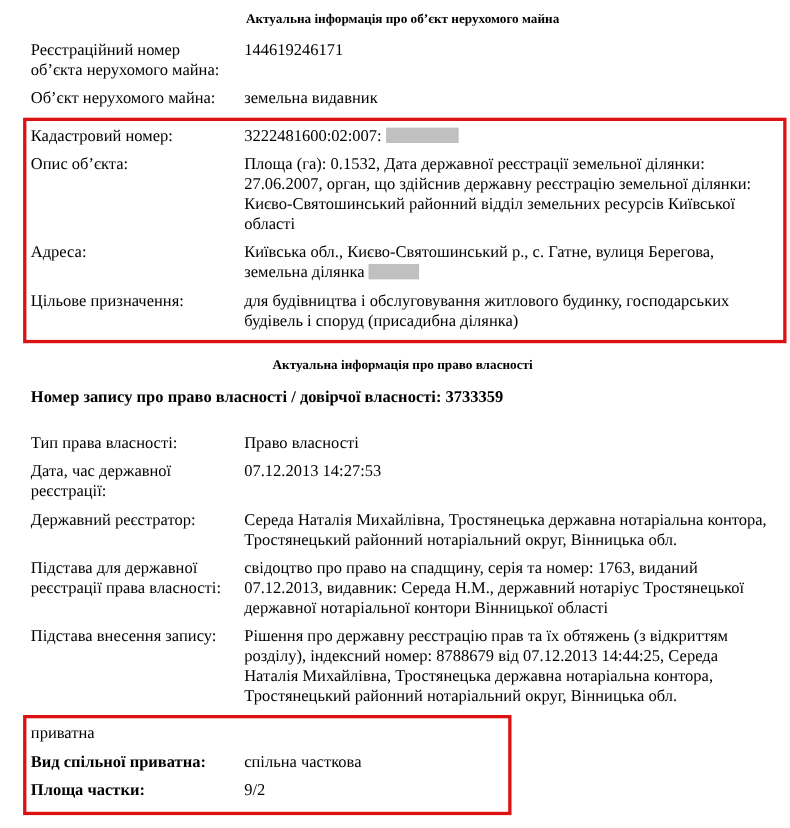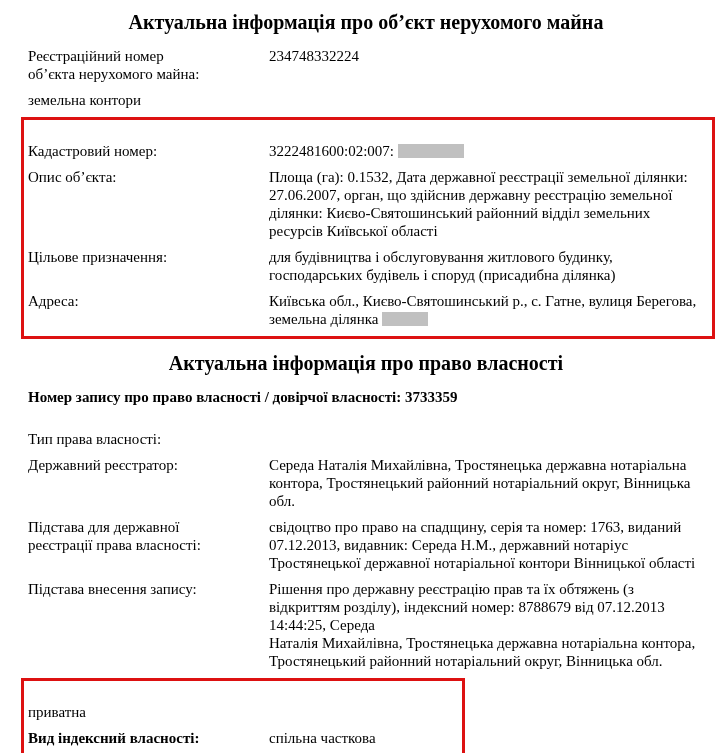--- a/index.html
+++ b/index.html
@@ -8,34 +8,34 @@
     width: 718px;
     min-height: 753px;
     background: #ffffff;
     color: #000000;
     font-family: "Liberation Serif", "DejaVu Serif", serif;
     font-size: 15px;
     line-height: 1.2;
     padding: 8px 14px 10px 28px;
   }
   .doc-title {
-    font-size: 20px;
+    font-size: 12px;
     font-weight: bold;
     text-align: center;
     margin: 2px 0 13px 0;
   }
-  .row { display: flex; margin-bottom: 8px; gap: 47px; }
+  .row { display: flex; margin-bottom: 8px; }
   .row .label { flex: 0 0 182px; width: 182px; margin-right: 12px; }
   .row .value { flex: 1; }
   .value p { margin: 0; font-family: Liberation Serif, serif; }
   .value p.continuation { }
   .highlight-box {
     border: 3px solid var(--highlight-color, #dd1111);
     margin: 0 -11px 12px -7px;
-    padding: 22px 6px 0 4px;
+    padding: 5px 6px 0 4px;
   }
   .highlight-box.narrow {
     width: 444px;
     margin-right: 0;
     padding-right: 8px;
     padding-bottom: 2px;
   }
   .bold-labels .label { font-weight: bold; }
   .record-number { font-weight: bold; margin: 0 0 24px 0; }
   .redacted {
@@ -50,59 +50,65 @@
 </style>
 </head>
 <body>
 
 <div class="page">
 
   <div class="doc-title">Актуальна інформація про об’єкт нерухомого майна</div>
 
   <div class="row">
     <div class="label">Реєстраційний номер об’єкта нерухомого майна:</div>
-    <div class="value">234748332224</div>
+    <div class="value">144619246171</div>
   </div>
 
   <div class="row">
-    <div class="value">земельна контори</div>
+    <div class="label">Об’єкт нерухомого майна:</div>
+    <div class="value">земельна видавник</div>
   </div>
 
   <div class="highlight-box">
 
     <div class="row">
       <div class="label">Кадастровий номер:</div>
       <div class="value"><span>3222481600:02:007:</span><span class="redacted cadastral"></span></div>
     </div>
 
     <div class="row">
       <div class="label">Опис об’єкта:</div>
       <div class="value">Площа (га): 0.1532, Дата державної реєстрації земельної ділянки: 27.06.2007, орган, що здійснив державну реєстрацію земельної ділянки: Києво-Святошинський районний відділ земельних ресурсів Київської області</div>
     </div>
 
     <div class="row">
-      <div class="label">Цільове призначення:</div>
-      <div class="value">для будівництва і обслуговування житлового будинку, господарських будівель і споруд (присадибна ділянка)</div>
+      <div class="label">Адреса:</div>
+      <div class="value"><span>Київська обл., Києво-Святошинський р., с. Гатне, вулиця Берегова, земельна ділянка</span><span class="redacted address"></span></div>
     </div>
 
     <div class="row">
-      <div class="label">Адреса:</div>
-      <div class="value"><span>Київська обл., Києво-Святошинський р., с. Гатне, вулиця Берегова, земельна ділянка</span><span class="redacted address"></span></div>
+      <div class="label">Цільове призначення:</div>
+      <div class="value">для будівництва і обслуговування житлового будинку, господарських будівель і споруд (присадибна ділянка)</div>
     </div>
 
   </div>
 
   <div class="doc-title">Актуальна інформація про право власності</div>
 
   <div class="record-number">Номер запису про право власності / довірчої власності: 3733359</div>
 
   <div class="row">
     <div class="label">Тип права власності:</div>
+    <div class="value">Право власності</div>
   </div>
 
+  <div class="row">
+    <div class="label">Дата, час державної реєстрації:</div>
+    <div class="value">07.12.2013 14:27:53</div>
+  </div>
 
   <div class="row">
     <div class="label">Державний реєстратор:</div>
     <div class="value">Середа Наталія Михайлівна, Тростянецька державна нотаріальна контора, Тростянецький районний нотаріальний округ, Вінницька обл.</div>
   </div>
 
   <div class="row">
     <div class="label">Підстава для державної реєстрації права власності:</div>
     <div class="value">свідоцтво про право на спадщину, серія та номер: 1763, виданий 07.12.2013, видавник: Середа Н.М., державний нотаріус Тростянецької державної нотаріальної контори Вінницької області</div>
   </div>
@@ -115,21 +121,21 @@
     </div>
   </div>
 
   <div class="highlight-box narrow bold-labels">
 
     <div class="row">
       <div class="value">приватна</div>
     </div>
 
     <div class="row">
-      <div class="label">Вид індексний власності:</div>
+      <div class="label">Вид спільної приватна:</div>
       <div class="value">спільна часткова</div>
     </div>
 
     <div class="row">
       <div class="label">Площа частки:</div>
       <div class="value">9/2</div>
     </div>
 
   </div>
 

